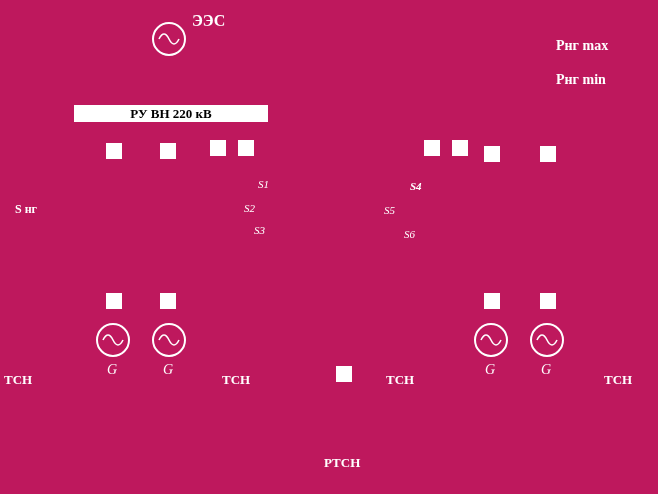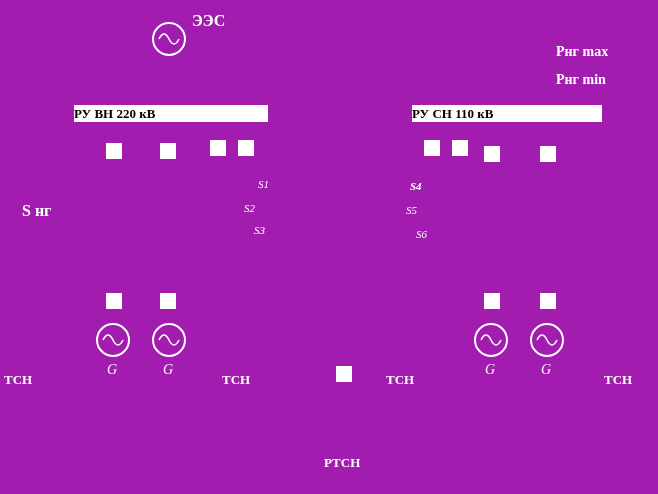--- a/index.html
+++ b/index.html
@@ -4,29 +4,30 @@
 <style>
   html, body {
     margin: 0;
     padding: 0;
     background: #000000;
   }
   #canvas {
     position: relative;
     width: 658px;
     height: 494px;
-    background: #a21caf;
+    background: #be185d;
     font-family: "Liberation Serif", serif;
     color: #ffffff;
     overflow: hidden;
   }
   .bus {
     position: absolute;
     background: #ffffff;
     color: #000000;
+    text-align: center;
     font-family: "Liberation Serif", serif;
     font-size: 13px;
     font-weight: bold;
     line-height: 17px;
     height: 17px;
   }
   .sq {
     position: absolute;
     background: #ffffff;
     width: 16px;
@@ -91,45 +92,44 @@
 
 <div id="canvas">
 
   <div class="circ" style="left:152px; top:22px;">
     <svg width="30" height="30" viewBox="0 0 30 30">
       <path d="M5 15 Q 10 5, 15 15 T 25 15" stroke="#ffffff" stroke-width="1.6" fill="none"></path>
     </svg>
   </div>
   <div class="lbl bold" style="left:192px; top:12px; font-size:16px;">ЭЭС</div>
 
-  <div class="pmax" style="left:556px; top:44px;text-align:center;">Рнг max</div>
+  <div class="pmax" style="left:556px; top:38px;text-align:center;">Рнг max</div>
   <div class="pmax" style="left:556px; top:72px;text-align:center;">Рнг min</div>
 
   <div class="bus" style="left:74px; top:105px; width:194px;">РУ ВН 220 кВ</div>
-  <div class="bus" style="left:412px; top:105px; width:190px;">РУ СН 110 кВ</div>
 
   <div class="sq" style="left:106px; top:143px;"></div>
   <div class="sq" style="left:160px; top:143px;"></div>
   <div class="sq" style="left:210px; top:140px;"></div>
   <div class="sq" style="left:238px; top:140px;"></div>
 
   <div class="sq" style="left:424px; top:140px;"></div>
   <div class="sq" style="left:452px; top:140px;"></div>
   <div class="sq" style="left:484px; top:146px;"></div>
   <div class="sq" style="left:540px; top:146px;"></div>
 
-  <div class="lbl bold" style="left:22px; top:202px; font-size:16px;text-align:center;">S нг</div>
+  <div class="lbl bold" style="left:15px; top:202px; font-size:12px;text-align:center;">S нг</div>
 
   <div class="sline" style="left:258px; top:178px;">S1</div>
   <div class="sline" style="left:244px; top:202px;">S2</div>
   <div class="sline" style="left:254px; top:224px;">S3</div>
 
   <div class="sline" style="left:410px; top:180px;font-weight:bold;">S4</div>
-  <div class="sline" style="left:406px; top:204px;">S5</div>
-  <div class="sline" style="left:416px; top:228px;">S6</div>
+  <div class="sline" style="left:384px; top:204px;">S5</div>
+  <div class="sline" style="left:404px; top:228px;">S6</div>
 
   <div class="sq" style="left:106px; top:293px;"></div>
   <div class="sq" style="left:160px; top:293px;"></div>
   <div class="sq" style="left:484px; top:293px;"></div>
   <div class="sq" style="left:540px; top:293px;"></div>
 
   <div class="circ" style="left:96px; top:323px;">
     <svg width="30" height="30" viewBox="0 0 30 30">
       <path d="M5 15 Q 10 5, 15 15 T 25 15" stroke="#ffffff" stroke-width="1.6" fill="none"></path>
     </svg>

